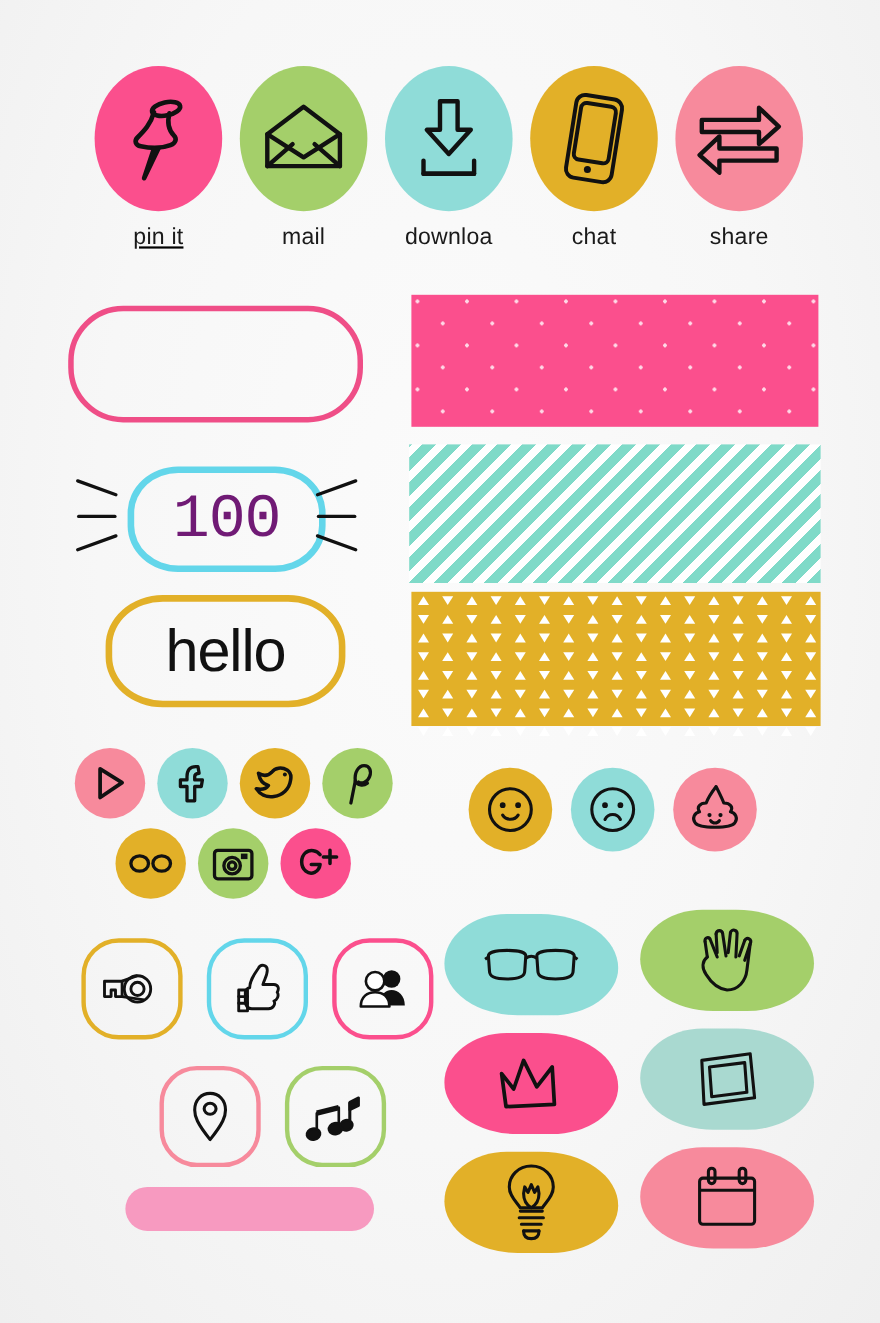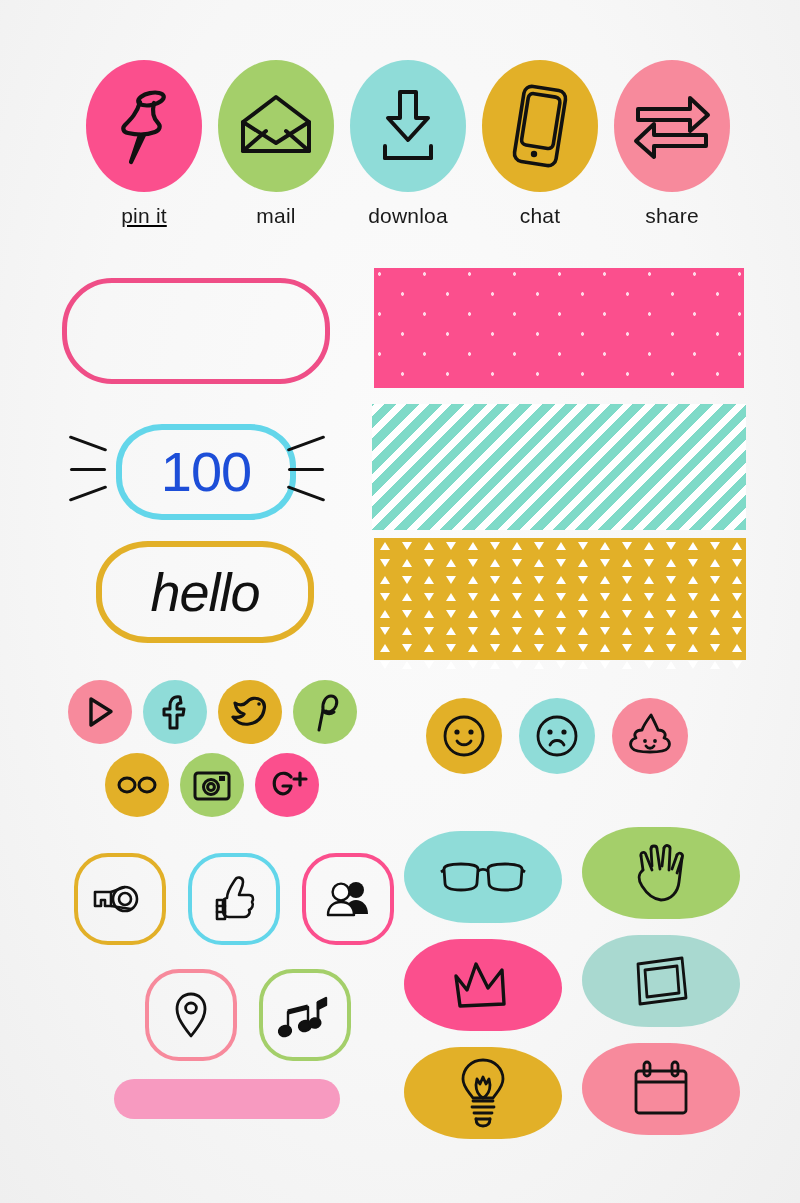--- a/index.html
+++ b/index.html
@@ -34,31 +34,31 @@
     background:transparent;
   }
 
   
   .bubble100{
     position:absolute;left:116px;top:424px;width:168px;height:84px;
     border:6px solid #63d6ea;border-radius:46px/42px;
     display:flex;align-items:center;justify-content:center;
     background:transparent;
   }
-  .bubble100 span{font-size:56px;color:#1d4ed8;line-height:1;letter-spacing:-1px;}
+  .bubble100 span{font-size:56px;color:#701a75;line-height:1;letter-spacing:-1px;font-family:Liberation Mono, monospace;}
   .rays{position:absolute;}
   .ray{position:absolute;background:#111;height:3px;border-radius:2px;}
 
   
   .bubbleHello{
     position:absolute;left:96px;top:541px;width:206px;height:90px;
     border:6px solid #e2b028;border-radius:52px/46px;
     display:flex;align-items:center;justify-content:center;
   }
-  .bubbleHello span{font-size:54px;color:#111;line-height:1;letter-spacing:-1px;font-style:italic;}
+  .bubbleHello span{font-size:54px;color:#111;line-height:1;letter-spacing:-1px;}
 
   
   .banner{position:absolute;}
   .banner-dots{
     left:374px;top:268px;width:370px;height:120px;
     background-color:#fb4f8d;
     background-image:
       radial-gradient(circle, rgba(255,255,255,.78) 1.6px, transparent 1.9px),
       radial-gradient(circle, rgba(255,255,255,.78) 1.6px, transparent 1.9px);
     background-size:45px 40px,45px 40px;

